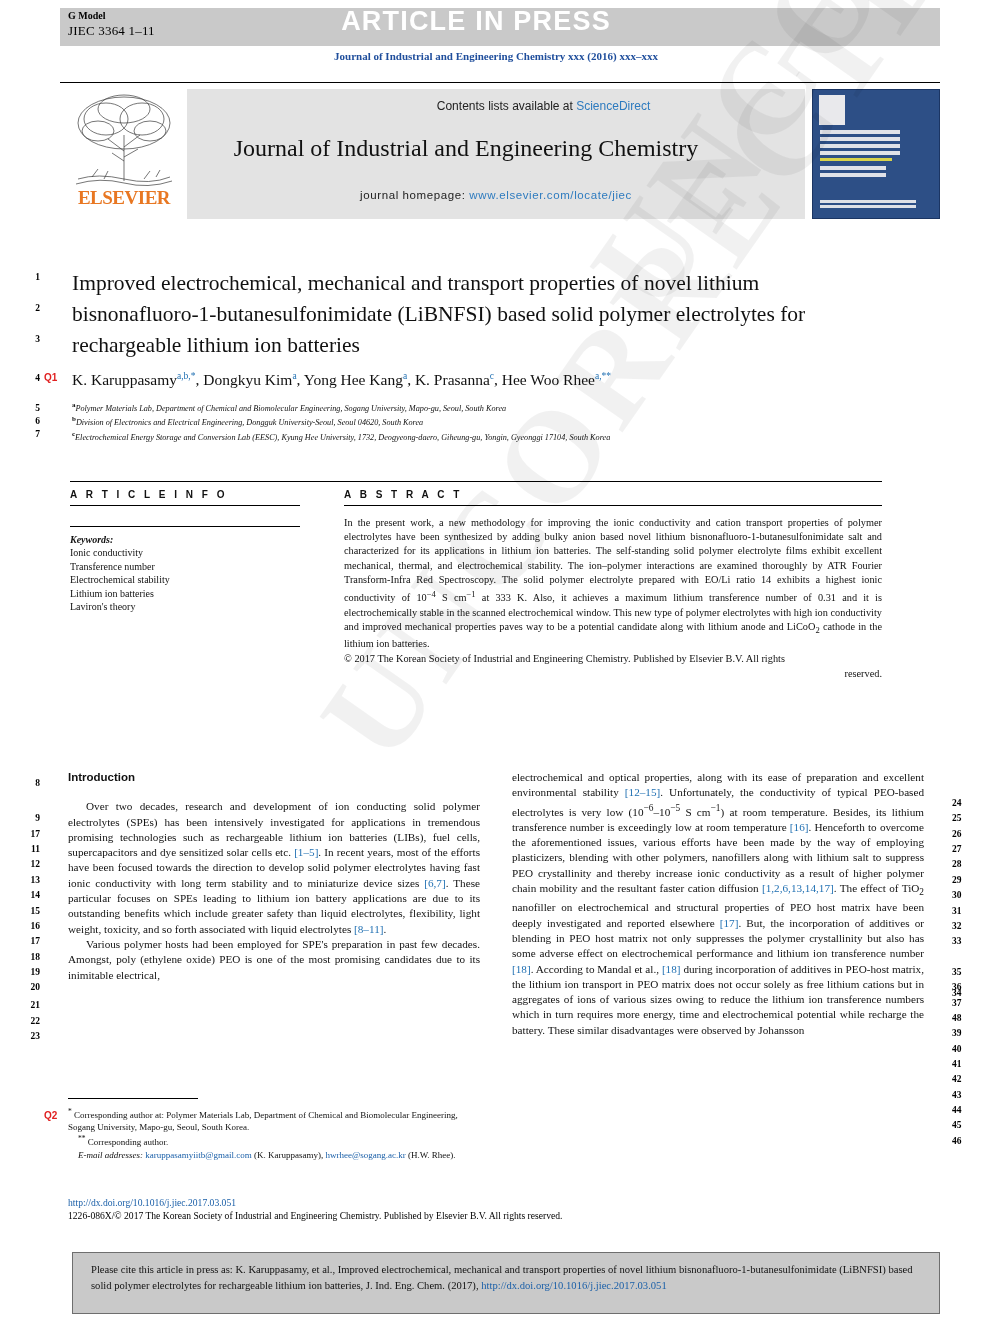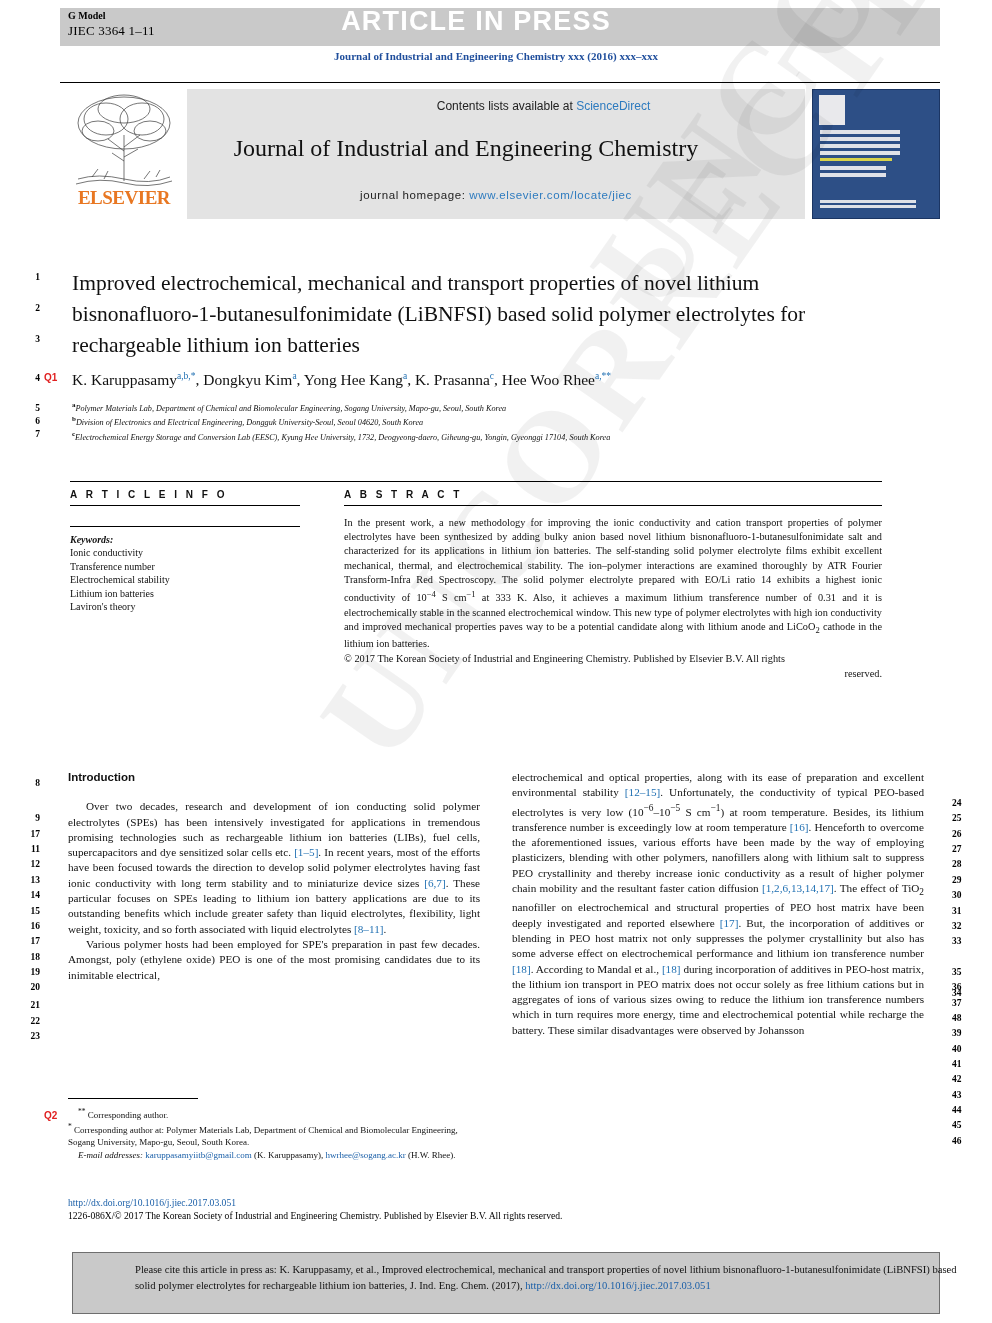--- a/index.html
+++ b/index.html
@@ -225,21 +225,21 @@
 
   
   .cite-box {
     position: absolute; left: 72px; top: 1252px; width: 868px; height: 62px;
     background: #c9c9c9; border: 1px solid #6e6e6e;
     z-index: 6;
   }
   .cite-text {
     position: absolute; left: 18px; top: 9px; width: 836px;
     font-family: "Liberation Serif", serif;
-    font-size: 10.6px; line-height: 15.5px; color: #111; margin-left: 44px;
+    font-size: 10.6px; line-height: 15.5px; color: #111;
   }
 </style>
 </head>
 <body>
 
 <div class="watermark">
   <div class="wm-text wm-1">UNCORRECTED PROOF</div>
   <div class="wm-text wm-2">UNCORRECTED PROOF</div>
 </div>
 
@@ -346,27 +346,27 @@
   <p>Over two decades, research and development of ion conducting solid polymer electrolytes (SPEs) has been intensively investigated for applications in tremendous promising technologies such as rechargeable lithium ion batteries (LIBs), fuel cells, supercapacitors and dye sensitized solar cells etc. <span class="ref">[1–5]</span>. In recent years, most of the efforts have been focused towards the direction to develop solid polymer electrolytes having fast ionic conductivity with long term stability and to miniaturize device sizes <span class="ref">[6,7]</span>. These particular focuses on SPEs leading to lithium ion battery applications are due to its outstanding benefits which include greater safety than liquid electrolytes, flexibility, light weight, toxicity, and so forth associated with liquid electrolytes <span class="ref">[8–11]</span>.</p>
   <p>Various polymer hosts had been employed for SPE's preparation in past few decades. Amongst, poly (ethylene oxide) PEO is one of the most promising candidates due to its inimitable electrical,</p>
 </div>
 
 <div class="col col-right">
   <p style="text-indent:0">electrochemical and optical properties, along with its ease of preparation and excellent environmental stability <span class="ref">[12–15]</span>. Unfortunately, the conductivity of typical PEO-based electrolytes is very low (10<sup>−6</sup>–10<sup>−5</sup> S cm<sup>−1</sup>) at room temperature. Besides, its lithium transference number is exceedingly low at room temperature <span class="ref">[16]</span>. Henceforth to overcome the aforementioned issues, various efforts have been made by the way of employing plasticizers, blending with other polymers, nanofillers along with lithium salt to suppress PEO crystallinity and thereby increase ionic conductivity as a result of higher polymer chain mobility and the resultant faster cation diffusion <span class="ref">[1,2,6,13,14,17]</span>. The effect of TiO<sub>2</sub> nanofiller on electrochemical and structural properties of PEO host matrix have been deeply investigated and reported elsewhere <span class="ref">[17]</span>. But, the incorporation of additives or blending in PEO host matrix not only suppresses the polymer crystallinity but also has some adverse effect on electrochemical performance and lithium ion transference number <span class="ref">[18]</span>. According to Mandal et al., <span class="ref">[18]</span> during incorporation of additives in PEO-host matrix, the lithium ion transport in PEO matrix does not occur solely as free lithium cations but in aggregates of ions of various sizes owing to reduce the lithium ion transference numbers which in turn requires more energy, time and electrochemical potential while recharge the battery. These similar disadvantages were observed by Johansson</p>
 </div>
 
 <div class="fnote">
   <div class="fn-rule"></div>
+  <div class="fn-line">
+    <sup>*</sup>
+    <span>Corresponding author at: Polymer Materials Lab, Department of Chemical and Biomolecular Engineering, Sogang University, Mapo-gu, Seoul, South Korea.</span>
+  </div>
   <div class="fn-line fn-ind">
     <sup>**</sup>
     <span>Corresponding author.</span>
-  </div>
-  <div class="fn-line">
-    <sup>*</sup>
-    <span>Corresponding author at: Polymer Materials Lab, Department of Chemical and Biomolecular Engineering, Sogang University, Mapo-gu, Seoul, South Korea.</span>
   </div>
   <div class="fn-line fn-ind">
     <span class="em-lbl">E-mail addresses:</span>
     <span class="email">karuppasamyiitb@gmail.com</span>
     <span>(K. Karuppasamy),</span>
     <span class="email">hwrhee@sogang.ac.kr</span>
     <span>(H.W. Rhee).</span>
   </div>
 </div>
 

